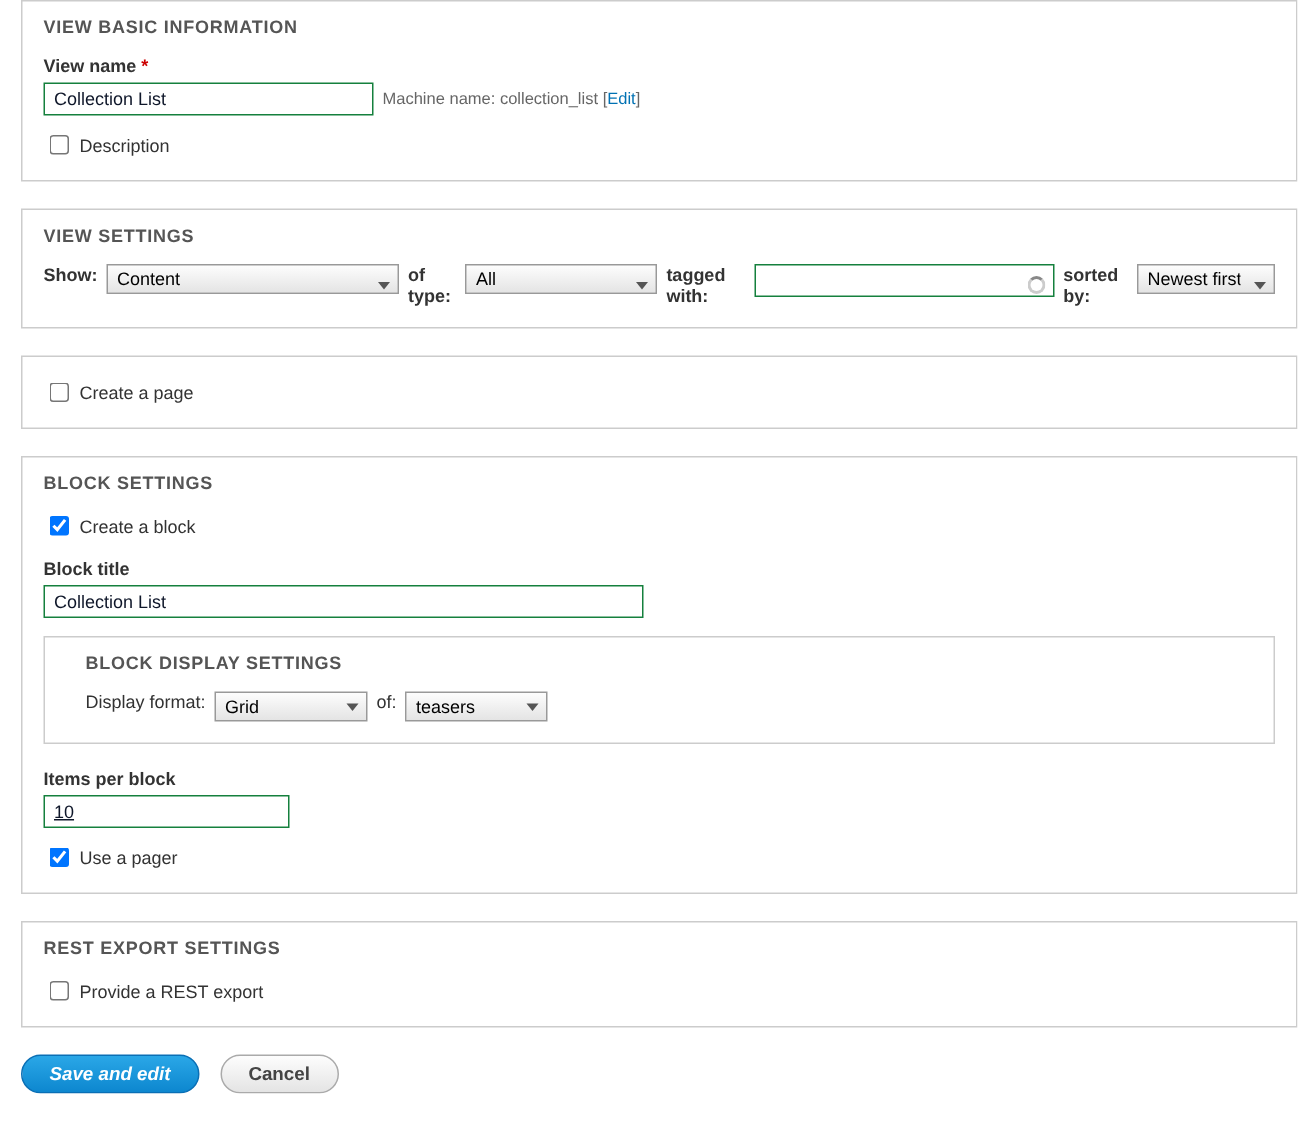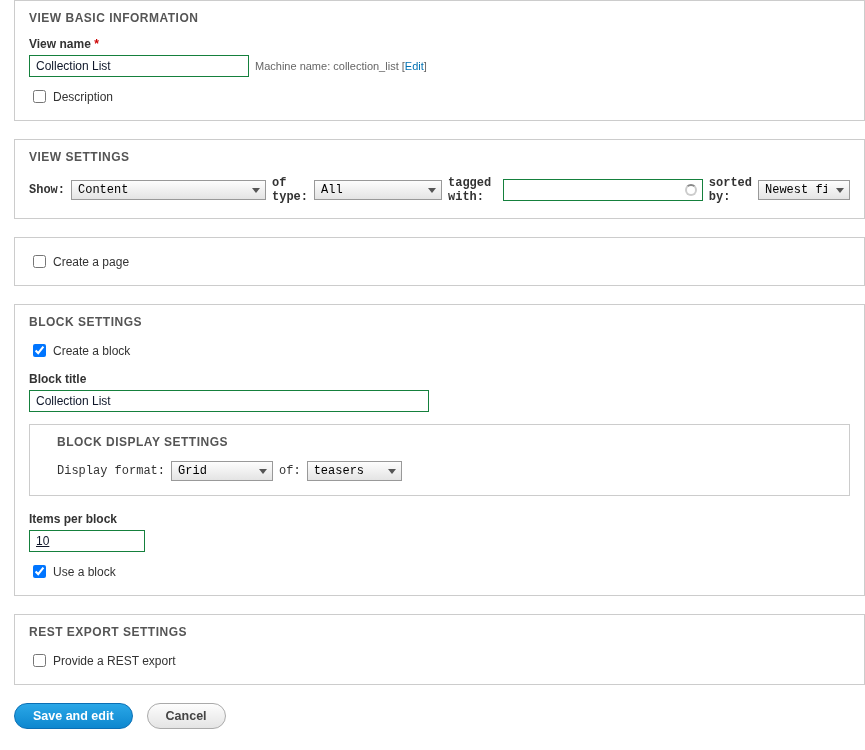--- a/index.html
+++ b/index.html
@@ -58,24 +58,22 @@
     text-decoration: none;
   }
   .checkbox-row {
     margin-top: 10px;
     display: flex;
     align-items: center;
     gap: 4px;
   }
   .inline-row {
     display: flex;
-    align-items: center;
     gap: 6px;
     flex-wrap: nowrap;
-    font-family: Liberation Mono, monospace;
   }
   .inline-row .lbl {
     font-weight: bold;
     font-size: 12px;
     color: #333;
   }
   select.form-select {
     font-family: inherit;
     font-size: 12px;
     padding: 2px 22px 2px 6px;
@@ -108,39 +106,40 @@
     right: 6px;
     top: 50%;
     transform: translateY(-50%);
     width: 12px;
     height: 12px;
     border: 2px solid #ccc;
     border-top-color: #888;
     border-radius: 50%;
   }
   .block-title-input { width: 400px; }
-  .items-input { width: 116px; text-decoration: underline; }
+  .items-input { width: 164px; text-decoration: underline; }
   .actions {
     margin: 6px 0 0 14px;
     display: flex;
     align-items: center;
     gap: 14px;
   }
   .btn {
     font-family: inherit;
     font-size: 12.5px;
     font-weight: bold;
     border-radius: 16px;
     padding: 5px 18px;
     cursor: pointer;
   }
   .btn-primary {
     color: #fff;
     border: 1px solid #0a6fb5;
     background: linear-gradient(#2aa7e7, #0d87cf);
+    font-style: italic;
   }
   .btn-cancel {
     color: #444;
     border: 1px solid #aaa;
     background: linear-gradient(#fdfdfd, #e4e4e4);
   }
   .cursor-icon {
     position: relative;
     width: 0;
     height: 0;
@@ -239,21 +238,21 @@
         </select>
       </span>
     </div>
   </div>
 
   <label class="field-label">Items per block</label>
   <input type="text" class="text-input items-input" value="10" style="">
 
   <div class="checkbox-row">
     <input type="checkbox" checked="" style="">
-    <span>Use a block</span>
+    <span>Use a pager</span>
   </div>
 </div>
 
 <div class="fieldset">
   <div class="legend">REST EXPORT SETTINGS</div>
   <div class="checkbox-row" style="margin-top:4px;">
     <input type="checkbox" style="">
     <span>Provide a REST export</span>
   </div>
 </div>

